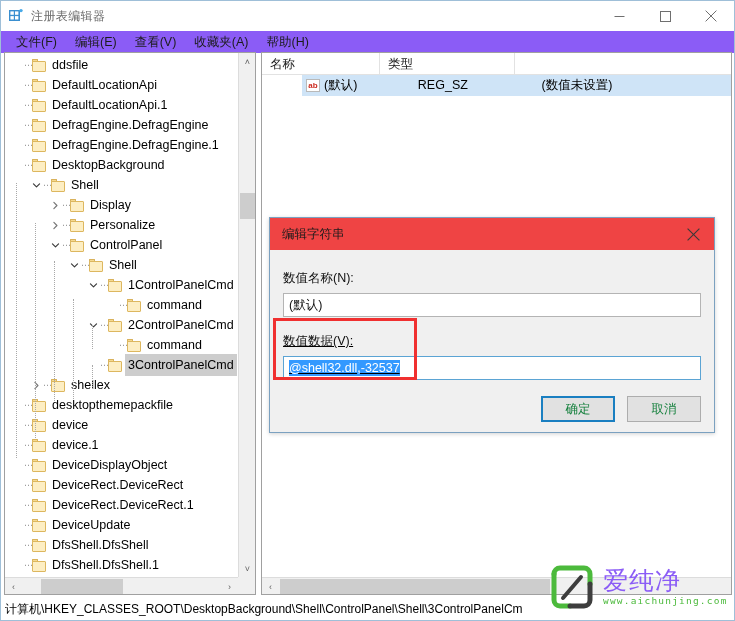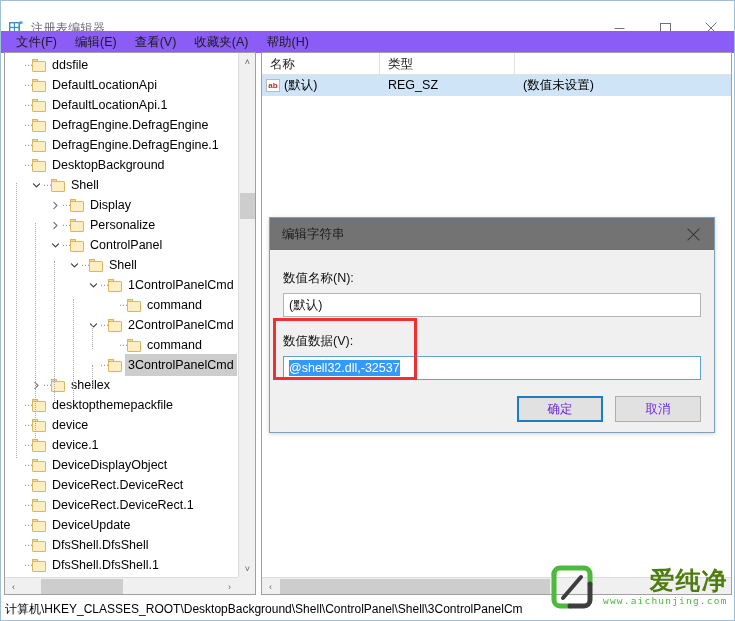--- a/index.html
+++ b/index.html
@@ -11,21 +11,21 @@
   }
   #app {
     position: relative;
     width: 735px; height: 621px;
     background: #ffffff;
     border: 1px solid #9fbfd8;
   }
 
   
   .titlebar {
-    position: absolute; left: 0; top: 12px; width: 733px; height: 30px;
+    position: absolute; left: 0; top: 0; width: 733px; height: 30px;
     background: #ffffff;
     display: flex; align-items: center;
   }
   .titlebar-icon {
     width: 16px; height: 16px; margin-left: 7px; margin-right: 7px;
     position: relative; flex: 0 0 auto;
   }
   .titlebar-title {
     font-size: 12px; color: #6b6b6b; letter-spacing: .4px;
     white-space: nowrap;
@@ -159,20 +159,21 @@
     padding: 3px 0 0 8px;
     border-right: 1px solid #e2e2e2;
     height: 22px; white-space: nowrap;
   }
   .lh-cell.c1 { width: 118px; }
   .lh-cell.c2 { width: 135px; }
   .lh-cell.c3 { width: 216px; border-right: none; }
   .list-row {
     display: flex; height: 21px; align-items: center;
     background: #cfe4f7;
+    margin-left: 40px;
   }
   .lr-cell {
     font-size: 12.5px; color: #000; padding-left: 8px;
     height: 21px; line-height: 21px; white-space: nowrap;
     display: flex; align-items: center;
   }
   .lr-cell.c1 { width: 118px; padding-left: 4px; }
   .lr-cell.c2 { width: 135px; }
   .lr-cell.c3 { width: 216px; }
   .ab-icon {
@@ -196,21 +197,21 @@
 
   
   .dialog {
     position: absolute; left: 268px; top: 216px;
     width: 446px; height: 216px;
     background: #f0f0f0;
     border: 1px solid #7ba1c0;
     box-shadow: 0 1px 4px rgba(0,0,0,.18);
   }
   .dlg-title {
-    height: 32px; background: #737373;
+    height: 32px; background: #ef4444;
     display: flex; align-items: center; justify-content: space-between;
   }
   .dlg-title-text {
     font-size: 12.5px; color: #1b1b1b; padding-left: 12px; white-space: nowrap;
   }
   .dlg-close {
     width: 42px; height: 31px;
     display: flex; align-items: center; justify-content: center;
     color: #444;
   }
@@ -221,29 +222,29 @@
   .field-input {
     height: 24px; background: #ffffff; border: 1px solid #b4b4b4;
     font-size: 12.5px; color: #101010;
     display: flex; align-items: center; padding-left: 5px;
     white-space: nowrap;
   }
   .field-input.focused { border: 1px solid #5ba4d4; }
   .sel-text {
     background: #3399ff; color: #ffffff; padding: 1px 0;
   }
-  .field-group2 { margin-top: 16px; }
+  .field-group2 { margin-top: 16px; text-decoration: underline; }
   .dlg-buttons {
     position: absolute; right: 13px; bottom: 0;
     display: flex; gap: 12px;
   }
   .dlg-btn {
-    width: 86px; height: 26px;
+    width: 74px; height: 26px;
     background: #e1e1e1; border: 1px solid #adadad;
-    font-size: 12.5px; color: #6d28d9;
+    font-size: 12.5px; color: #15803d;
     display: flex; align-items: center; justify-content: center;
   }
   .dlg-btn.default {
     border: 2px solid #1a7fc1;
   }
   .redbox {
     position: absolute; pointer-events: none;
     border: 3px solid #f03030;
   }
 
@@ -251,24 +252,23 @@
   .watermark {
     position: absolute; left: 548px; top: 560px;
     width: 180px; height: 52px;
     display: flex; align-items: center;
   }
   .wm-logo {
     width: 46px; height: 46px; flex: 0 0 auto; position: relative;
   }
   .wm-text { margin-left: 8px; }
   .wm-cn {
-    font-size: 25px; font-weight: bold; color: #4d7c0f;
+    font-size: 25px; font-weight: normal; color: #8b5cf6;
     letter-spacing: 1px; line-height: 1.05;
     font-family: "DejaVu Sans", sans-serif;
-    text-align: right;
   }
   .wm-url {
     font-size: 9.5px; color: #4cba3c; letter-spacing: 1.2px;
     font-family: "DejaVu Sans Mono", monospace;
     margin-top: 1px;
   }
 </style>
 </head>
 <body>
 

